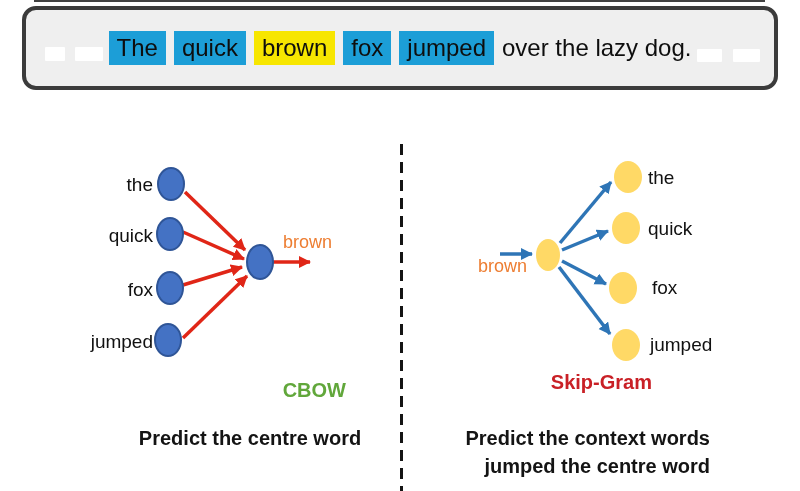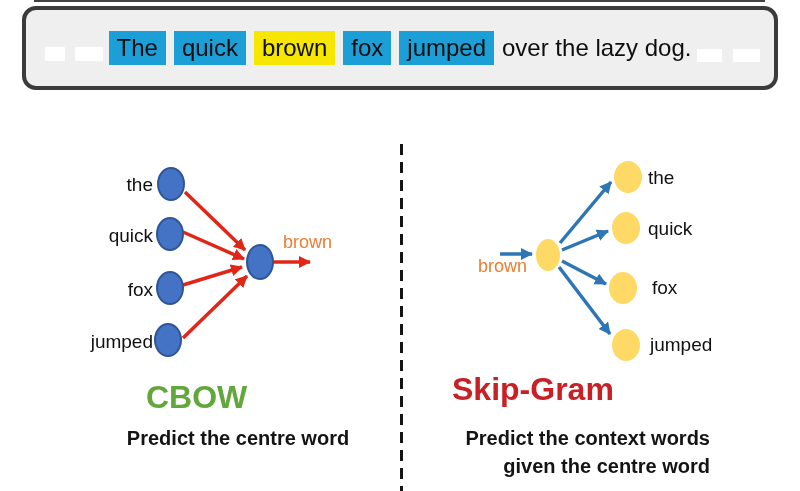--- a/index.html
+++ b/index.html
@@ -46,28 +46,28 @@
   svg.diagram { position:absolute; overflow:visible; }
   svg text { font-family:"Liberation Sans", sans-serif; }
   .diagram-label { font-size:19px; fill:#111111; }
   .centre-word  { font-size:18px; fill:var(--centre-word-orange); }
   .node-blue   { fill:var(--node-blue); stroke:var(--node-blue-border); stroke-width:2; }
   .node-yellow { fill:var(--node-yellow); stroke:none; }
   .arrow-red  { stroke:var(--arrow-red);  stroke-width:3.5; }
   .arrow-blue { stroke:var(--arrow-blue); stroke-width:3.5; }
 
   
-  .title { position:absolute; width:200px; text-align:left; font-weight:bold; font-size:32px; }
+  .title { position:absolute; width:200px; text-align:right; font-weight:bold; font-size:20px; }
   .cbow-title     { left:146px; top:379px; color:var(--cbow-green); }
   .skipgram-title { left:452px; top:371px; color:var(--skipgram-red); }
   .caption {
     position:absolute; width:300px; text-align:center;
     font-size:20px; font-weight:600; color:#141414; line-height:28px;
   }
-  .caption-left  { left:88px; top:424px; }
+  .caption-left  { left:100px; top:424px; }
   .caption-right { left:410px; top:424px;text-align:right; }
 </style>
 </head>
 <body>
 
 <div class="top-artifact"></div>
 
 <div class="banner">
   <div class="patch patch-1"></div>
   <div class="patch patch-2"></div>
@@ -139,14 +139,14 @@
 
 <div class="title cbow-title">CBOW</div>
 <div class="title skipgram-title">Skip-Gram</div>
 
 <div class="caption caption-left">
   <div>Predict the centre word</div>
 </div>
 
 <div class="caption caption-right">
   <div>Predict the context words</div>
-  <div>given the centre word</div>
+  <div>jumped the centre word</div>
 </div>
 
 </body></html>

